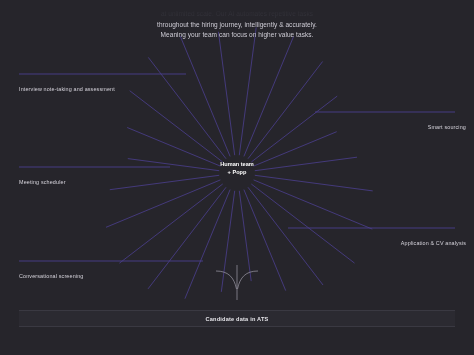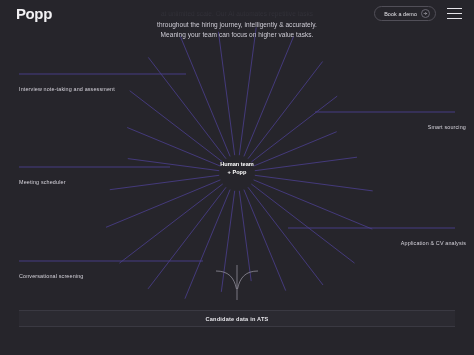--- a/index.html
+++ b/index.html
@@ -166,38 +166,20 @@
         <line x1="315" y1="112" x2="455" y2="112" stroke="#4b3f8f" stroke-width="0.9"></line>
         <line x1="288" y1="228" x2="455" y2="228" stroke="#4b3f8f" stroke-width="0.9"></line>
       </g>
     <g id="funnel">
       <path d="M 216 271 C 228 271 234 277 236.5 289" stroke="#8f8d99" stroke-width="0.8" fill="none"></path>
       <path d="M 258 271 C 246 271 240 277 237.5 289" stroke="#8f8d99" stroke-width="0.8" fill="none"></path>
       <line x1="237" y1="265" x2="237" y2="300" stroke="#8f8d99" stroke-width="0.8"></line>
     </g>
   </svg>
 
-  <div id="header">
-    <div id="logo">Popp</div>
-
-    <div id="demo-btn">
-      <span class="lbl">Book a demo</span>
-      <span class="arrow-circle">
-        <svg width="5" height="5" viewBox="0 0 10 10">
-          <path d="M2 5 H7 M5 2.7 L7.3 5 L5 7.3" stroke="#cfcdd6" stroke-width="1" fill="none" stroke-linecap="round" stroke-linejoin="round"></path>
-        </svg>
-      </span>
-    </div>
-
-    <div id="menu-btn">
-      <span></span>
-      <span></span>
-      <span></span>
-    </div>
-  </div>
 
   <div id="intro">
     <span class="ln faded">at unlimited scale. Our AI  automates repetitive tasks</span>
     <span class="ln">throughout the hiring journey, intelligently &amp; accurately.</span>
     <span class="ln">Meaning your team can focus on higher value tasks.</span>
   </div>
   <div id="fade-mask"></div>
 
   <div id="center-node">
     <span class="cl">Human team</span>

